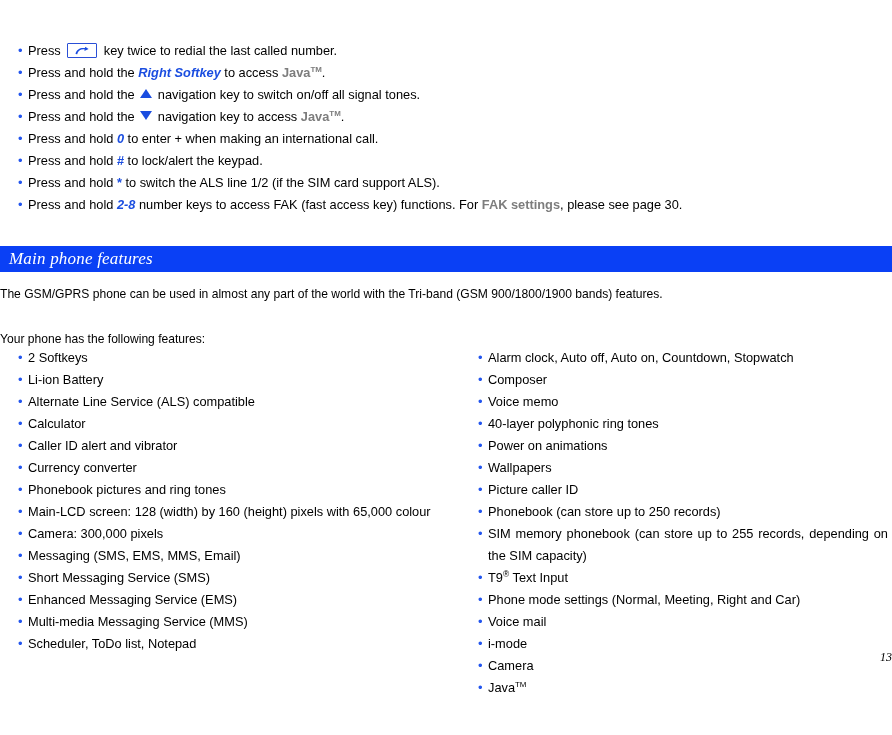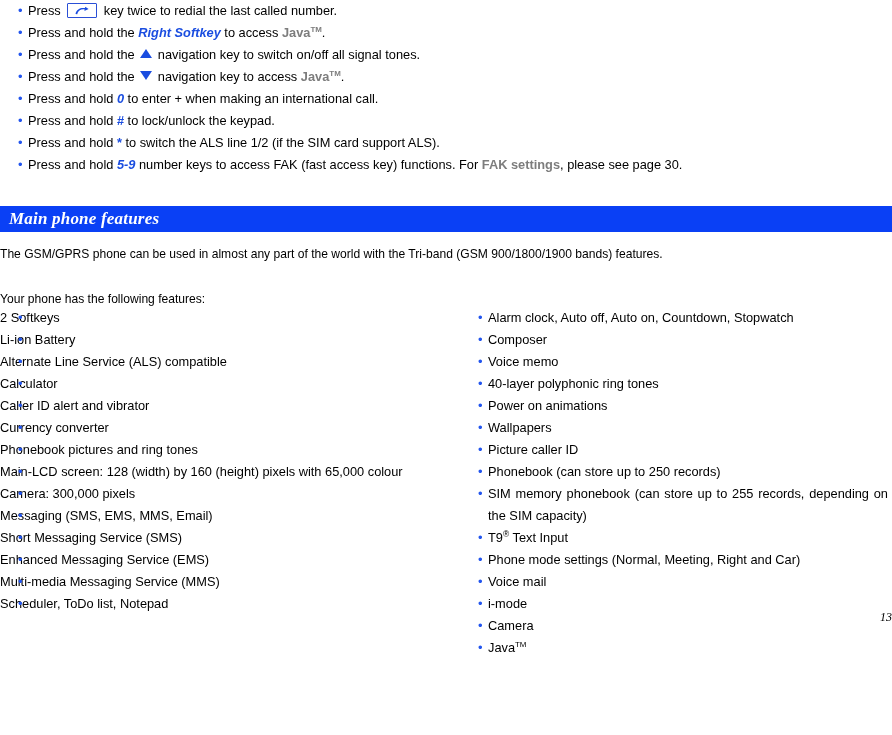--- a/index.html
+++ b/index.html
@@ -14,20 +14,21 @@
     position: relative;
     font-family: "Liberation Sans", sans-serif;
     color: #000000;
     overflow: hidden;
   }
 
   .page {
     position: relative;
     width: 892px;
     height: 631px;
+    margin-top: 40px;
   }
 
   
   .top-list {
     position: absolute;
     left: 0;
     top: 0;
     width: 892px;
     list-style: none;
     margin: 0;
@@ -122,21 +123,21 @@
     left: 0;
     top: 206px;
     width: 892px;
     height: 26px;
     background: #0a40f5;
     display: flex;
     align-items: center;
   }
   .section-bar .bar-title {
     font-family: "Liberation Serif", serif;
-    font-weight: bold;
+    font-weight: normal;
     font-style: italic;
     font-size: 17px;
     color: #ffffff;
     padding-left: 9px;
     letter-spacing: 0.2px;
   }
 
   
   .para {
     position: absolute;
@@ -162,20 +163,21 @@
   .col-left {
     left: 0;
     width: 448px;
   }
   .col-right {
     left: 460px;
     width: 432px;
   }
   .col li {
     position: relative;
+    padding-left: 28px;
     font-size: 12.8px;
     line-height: 22px;
     color: #000;
   }
   .col-right li {
     padding-left: 28px;
   }
   .col li::before {
     content: "\2022";
     position: absolute;
@@ -211,23 +213,23 @@
 <div class="page">
 
   <ul class="top-list" id="top-list">
       <li><span>Press </span><span class="key-icon"><svg width="16" height="9" viewBox="0 0 16 9">
             <path d="M1.5 7.5 C2.5 2.5 7 0.8 11 1.6 L11.2 0.2 L14.6 2.6 L10.4 4.4 L10.7 3.0 C7.4 2.4 4.0 3.8 3.2 7.8 Z" fill="#1a4de0"></path>
           </svg></span><span> key twice to redial the last called number.</span></li>
       <li><span>Press and hold the </span><span class="r-blue-bi">Right Softkey</span><span> to access </span><span class="r-gray-b">Java</span><span class="r-gray-b sup">TM</span><span>.</span></li>
       <li><span>Press and hold the </span><span class="arrow arrow-up"></span><span> navigation key to switch on/off all signal tones.</span></li>
       <li><span>Press and hold the </span><span class="arrow arrow-down"></span><span> navigation key to access </span><span class="r-gray-b">Java</span><span class="r-gray-b sup">TM</span><span>.</span></li>
       <li><span>Press and hold </span><span class="r-blue-bi">0</span><span> to enter + when making an international call.</span></li>
-      <li><span>Press and hold </span><span class="r-blue-b">#</span><span> to lock/unlock the keypad.</span></li>
+      <li><span>Press and hold </span><span class="r-blue-b">#</span><span> to lock/alert the keypad.</span></li>
       <li><span>Press and hold </span><span class="r-blue-b">*</span><span> to switch the ALS line 1/2 (if the SIM card support ALS).</span></li>
-      <li><span>Press and hold </span><span class="r-blue-bi">5-9</span><span> number keys to access FAK (fast access key) functions. For </span><span class="r-gray-b">FAK settings</span><span>, please see page 30.</span></li>
+      <li><span>Press and hold </span><span class="r-blue-bi">2-8</span><span> number keys to access FAK (fast access key) functions. For </span><span class="r-gray-b">FAK settings</span><span>, please see page 30.</span></li>
     </ul>
 
   <div class="section-bar">
     <span class="bar-title">Main phone features</span>
   </div>
 
   <div class="para para-intro">The GSM/GPRS phone can be used in almost any part of the world with the Tri-band (GSM 900/1800/1900 bands) features.</div>
   <div class="para para-features">Your phone has the following features:</div>
 
   <ul class="col col-left" id="col-left">

